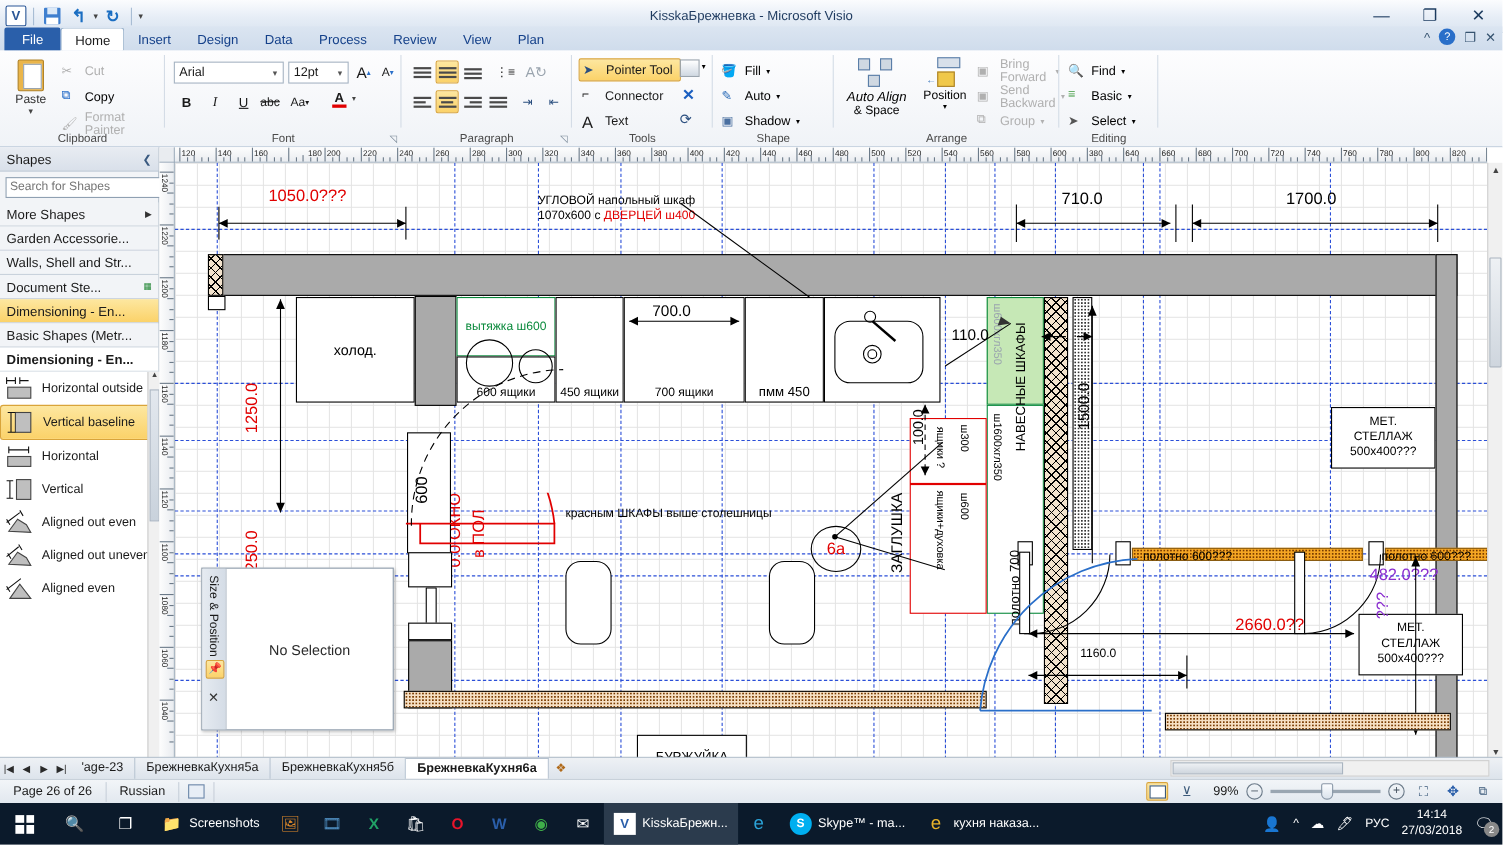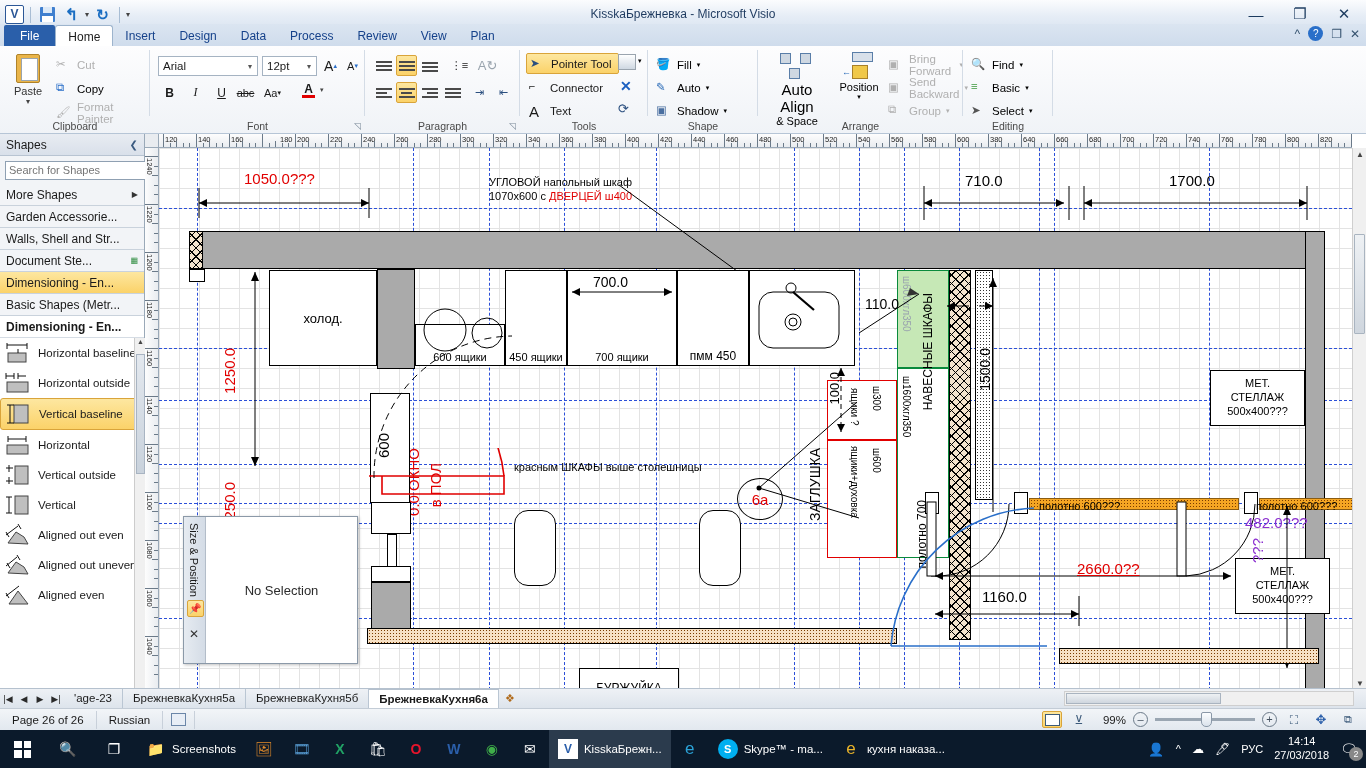--- a/index.html
+++ b/index.html
@@ -502,21 +502,21 @@
     <div class="gsep"></div>
   </div>
 
   <div class="rgroup" style="left:758px;width:205px;">
     <div style="position:absolute;left:6px;top:5px;width:66px;text-align:center;cursor:pointer;">
       <div style="width:34px;height:30px;margin:0 auto;position:relative;">
         <span style="position:absolute;left:0;top:2px;width:11px;height:11px;background:#cfd8e2;border:1px solid #5a7ea8;"></span>
         <span style="position:absolute;left:20px;top:2px;width:11px;height:11px;background:#cfd8e2;border:1px solid #5a7ea8;"></span>
         <span style="position:absolute;left:9px;top:17px;width:11px;height:11px;background:#cfd8e2;border:1px solid #5a7ea8;"></span>
       </div>
-      <div style="font-size:15px;">Auto Align</div>
+      <div style="font-size:12px;font-style:italic;">Auto Align</div>
       <div style="font-size:11px;">&amp; Space</div>
     </div>
     <div style="position:absolute;left:76px;top:5px;width:50px;text-align:center;cursor:pointer;">
       <div style="width:34px;height:30px;margin:0 auto;position:relative;">
         <span style="position:absolute;left:10px;top:1px;width:21px;height:10px;background:#d8e0ea;border:1px solid #5a7ea8;"></span>
         <span style="position:absolute;left:10px;top:14px;width:16px;height:14px;background:#f0c84a;border:1px solid #a8802a;"></span>
         <span style="position:absolute;left:0;top:16px;color:#2b6cb8;font-size:9px;">←</span>
       </div>
       <div style="font-size:11px;">Position</div>
       <div style="font-size:7px;">▾</div>
@@ -587,29 +587,20 @@
   </div>
   <div class="sp-row hl">
     <span>Dimensioning - En...</span>
   </div>
   <div class="sp-row">
     <span>Basic Shapes (Metr...</span>
   </div>
   <div class="sp-title">Dimensioning - En...</div>
 
   <div class="sp-list">
-    <div class="sp-item">
-      <span class="sp-thumb">
-        <svg width="28" height="24">
-            <rect x="4" y="12" width="18" height="9" fill="#bfbfbf" stroke="#444"></rect>
-            <path d="M3 4 H23 M3 2 V8 M23 2 V8 M14 8 V12" stroke="#111" fill="none" stroke-width="1"></path>
-          </svg>
-      </span>
-      <span>Horizontal baseline</span>
-    </div>
     <div class="sp-item">
       <span class="sp-thumb">
         <svg width="28" height="24">
             <rect x="3" y="11" width="21" height="10" fill="#bfbfbf" stroke="#444"></rect>
             <path d="M2 5 H10 M14 5 H22 M2 2 V8 M10 2 V8 M14 2 V8" stroke="#111" fill="none" stroke-width="1"></path>
           </svg>
       </span>
       <span>Horizontal outside</span>
     </div>
     <div class="sp-item hl">
@@ -622,29 +613,20 @@
       <span>Vertical baseline</span>
     </div>
     <div class="sp-item">
       <span class="sp-thumb">
         <svg width="28" height="24">
             <rect x="3" y="12" width="21" height="9" fill="#bfbfbf" stroke="#444"></rect>
             <path d="M4 6 H22 M4 3 V9 M22 3 V9" stroke="#111" fill="none" stroke-width="1"></path>
           </svg>
       </span>
       <span>Horizontal</span>
-    </div>
-    <div class="sp-item">
-      <span class="sp-thumb">
-        <svg width="28" height="24">
-            <rect x="11" y="3" width="13" height="18" fill="#bfbfbf" stroke="#444"></rect>
-            <path d="M2 5 H9 M2 18 H9 M5 2 V9 M5 14 V21" stroke="#111" fill="none" stroke-width="1"></path>
-          </svg>
-      </span>
-      <span>Vertical outside</span>
     </div>
     <div class="sp-item">
       <span class="sp-thumb">
         <svg width="28" height="24">
             <rect x="11" y="3" width="13" height="18" fill="#bfbfbf" stroke="#444"></rect>
             <path d="M5 4 V20 M2 4 H8 M2 20 H8" stroke="#111" fill="none" stroke-width="1"></path>
           </svg>
       </span>
       <span>Vertical</span>
     </div>
@@ -1028,20 +1010,23 @@
       <path d="M185 8 V42 M408 8 V42" stroke="#000"></path>
     </svg>
     <div class="dimtxt" style="left:806px;top:24px;font-size:15px;">710.0</div>
     <div class="dimtxt" style="left:1010px;top:24px;font-size:15px;">1700.0</div>
 
     <div class="box" style="left:110px;top:122px;width:108px;height:96px;">
       <span style="font-size:13px">холод.</span>
     </div>
     <div class="wall" style="left:218px;top:121px;width:38px;height:100px;"></div>
 
+    <div class="box green" style="left:256px;top:122px;width:90px;height:54px;">
+      <span class="dimtxt green" style="position:static;font-size:11px">вытяжка ш600</span>
+    </div>
     <div class="box" style="left:256px;top:176px;width:90px;height:42px;align-items:flex-end;">
       <span style="font-size:11px;padding-bottom:2px;">600 ящики</span>
     </div>
     <svg style="position:absolute;left:258px;top:160px;width:90px;height:48px;">
       <circle cx="28" cy="22" r="21" fill="none" stroke="#000"></circle>
       <circle cx="70" cy="25" r="15" fill="none" stroke="#000"></circle>
     </svg>
 
     <div class="box" style="left:346px;top:122px;width:62px;height:96px;align-items:flex-end;">
       <span style="font-size:11px;padding-bottom:2px;">450 ящики</span>
@@ -1197,22 +1182,22 @@
 
     <svg style="position:absolute;left:760px;top:410px;width:420px;height:80px;">
       <path d="M16 18 H290" stroke="#000" fill="none"></path>
       <path d="M16 18 l8 -4 v8 z" fill="#000"></path>
       <path d="M290 18 H312" stroke="#000" fill="none"></path>
       <path d="M312 18 l-8 -4 v8 z" fill="#000"></path>
       <path d="M16 56 H160" stroke="#000" fill="none"></path>
       <path d="M16 56 l8 -4 v8 z M160 56 l-8 -4 v8 z" fill="#000"></path>
       <path d="M160 38 V68" stroke="#000"></path>
     </svg>
-    <div class="dimtxt red" style="left:918px;top:412px;font-size:15px;text-decoration:underline;">2660.0??</div>
-    <div class="dimtxt" style="left:823px;top:440px;font-size:15px;">1160.0</div>
+    <div class="dimtxt red" style="left:964px;top:412px;font-size:15px;">2660.0??</div>
+    <div class="dimtxt" style="left:823px;top:440px;font-size:11px;">1160.0</div>
 
     <div class="dimtxt purple" style="left:1086px;top:366px;font-size:15px;">482.0???</div>
     <div class="dimtxt purple" style="left:1090px;top:390px;font-size:15px;"><span class="vert180">???</span></div>
     <svg style="position:absolute;left:1120px;top:352px;width:60px;height:180px;">
       <path d="M8 6 V168" stroke="#000" fill="none"></path>
       <path d="M8 6 l-4 9 h8 z M8 168 l-4 -9 h8 z" fill="#000"></path>
     </svg>
 
     <div class="wall beige" style="left:900px;top:500px;width:260px;height:16px;border:1px solid #000;"></div>
   </div>

